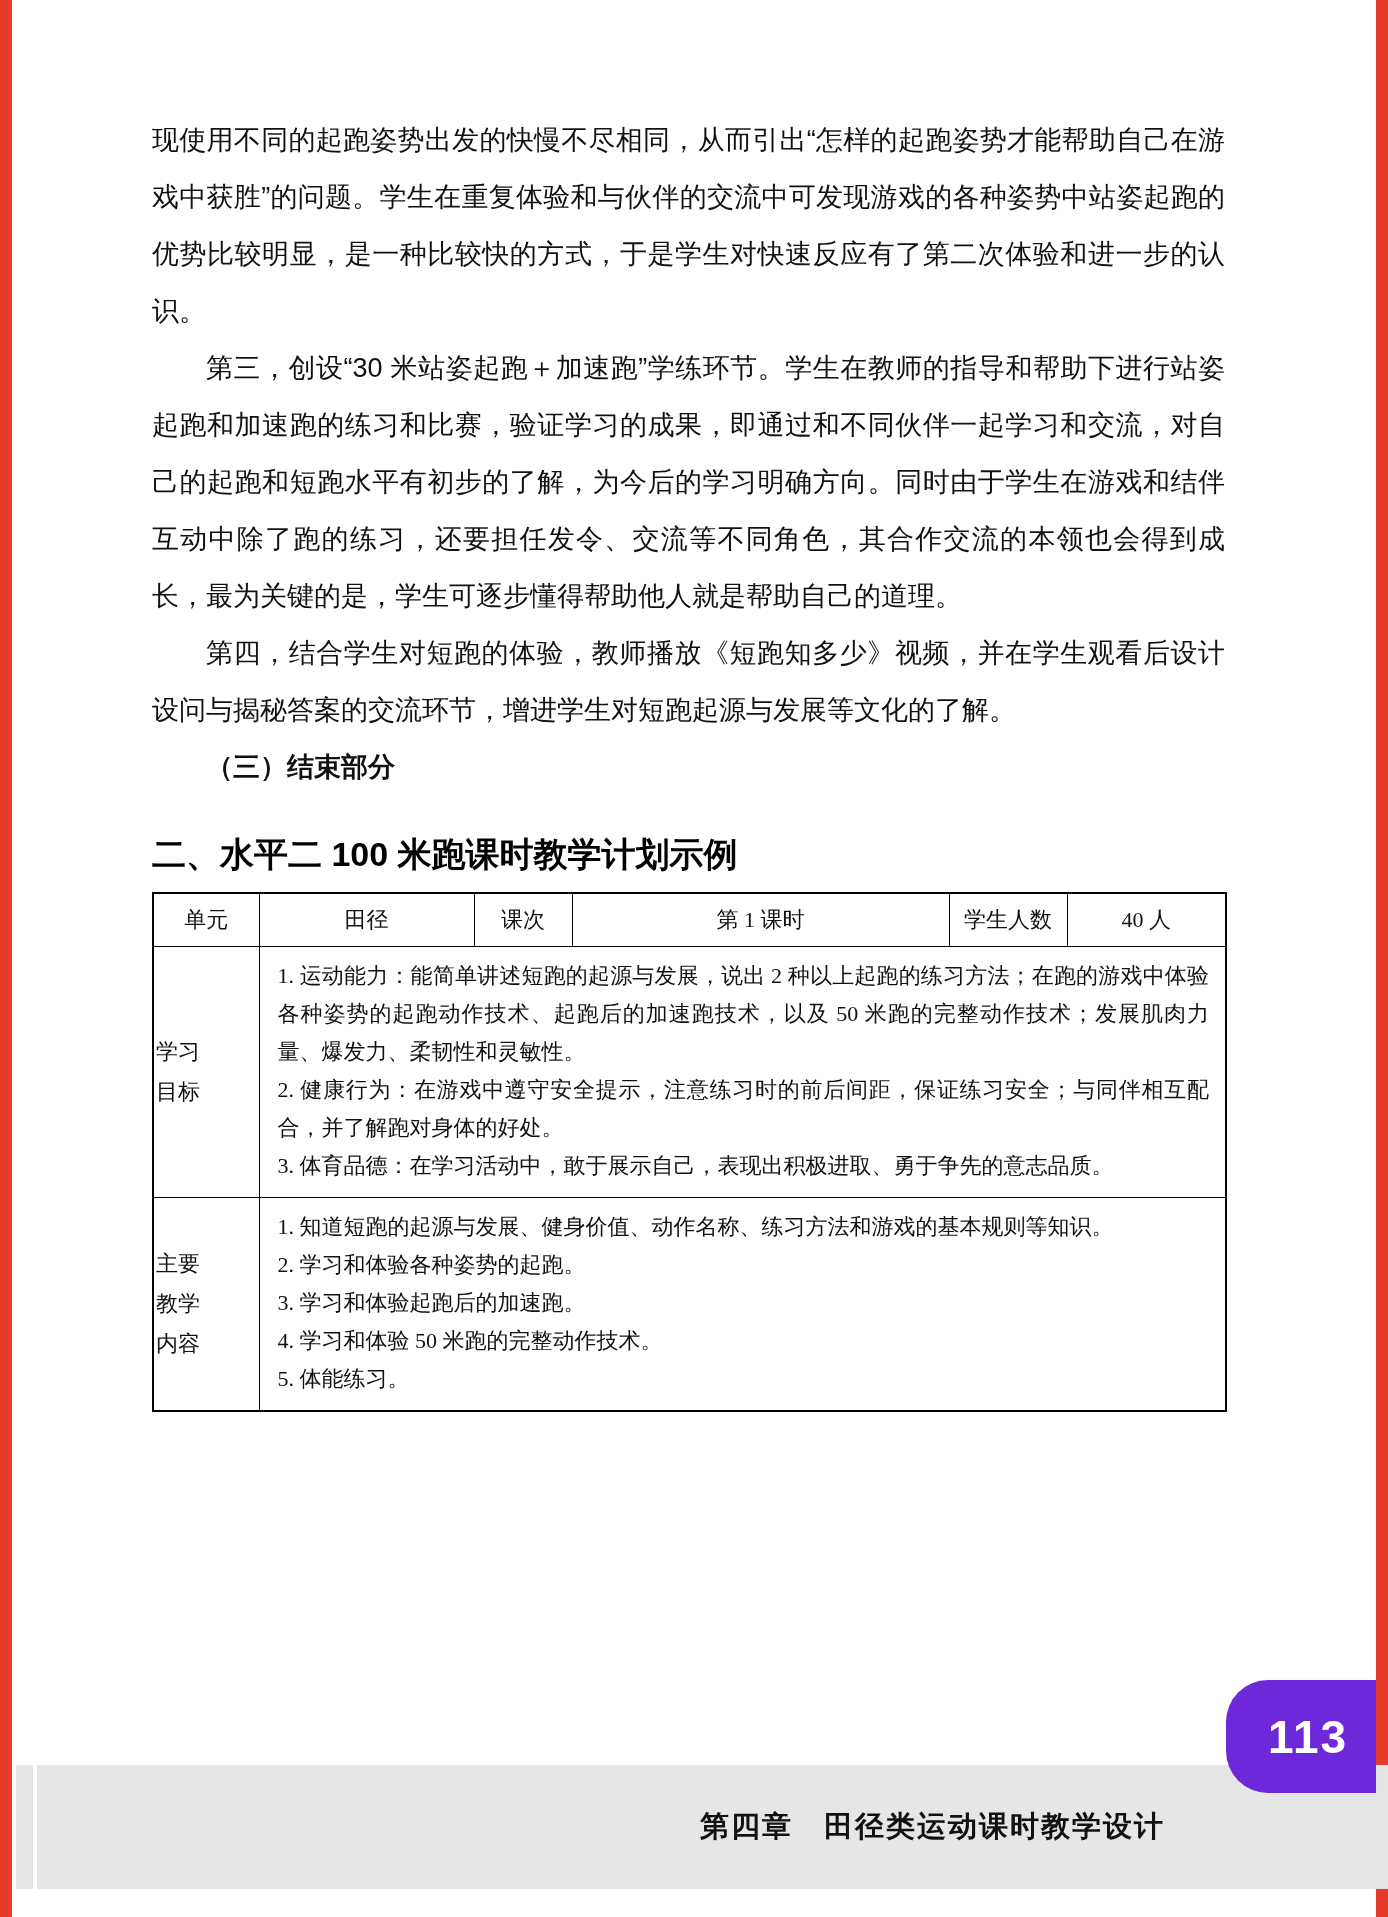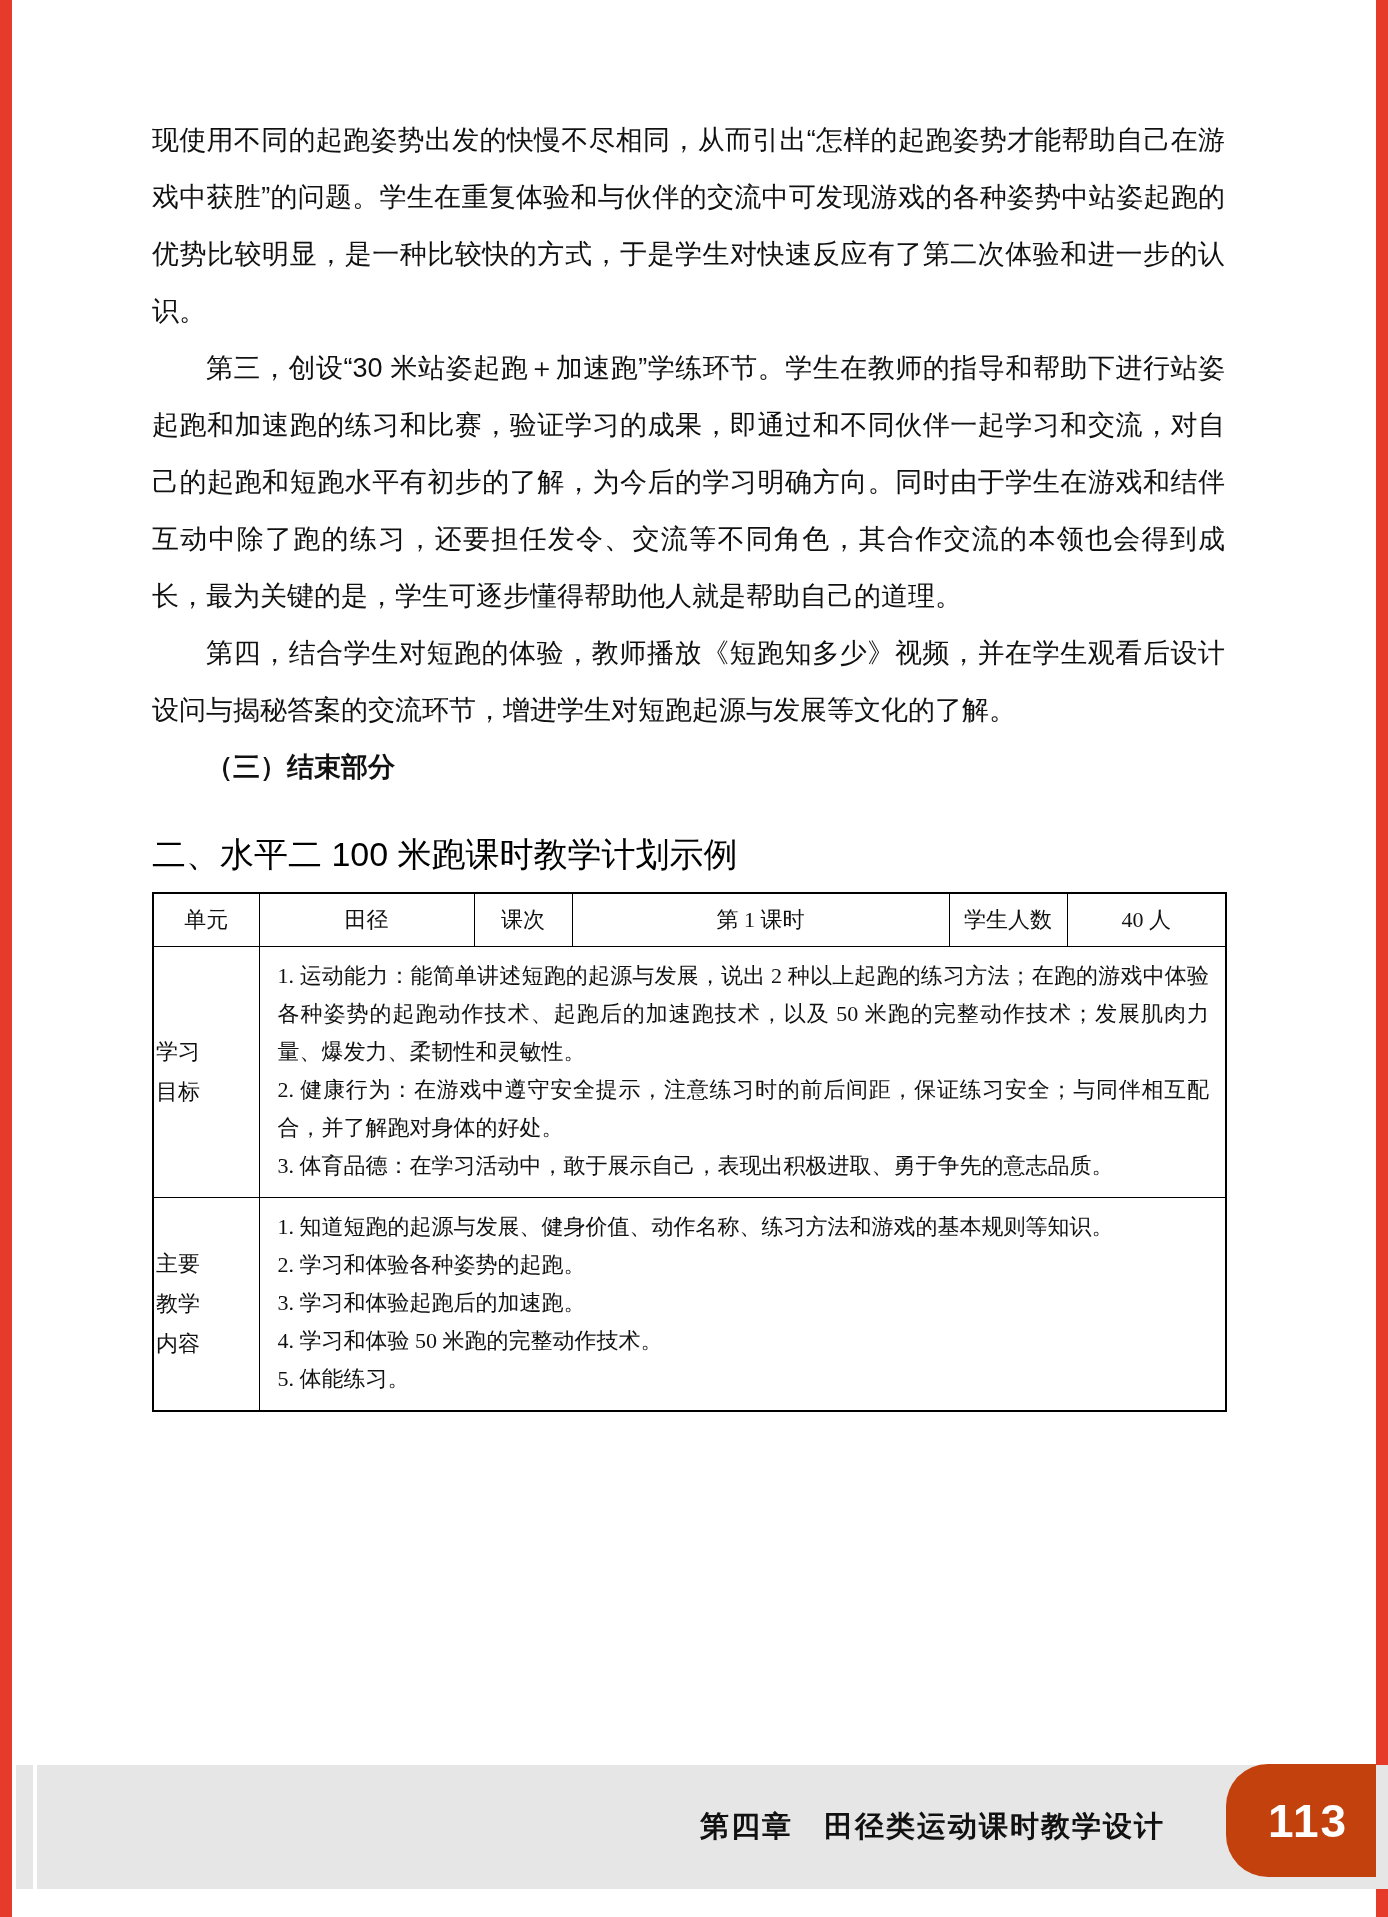--- a/index.html
+++ b/index.html
@@ -21,21 +21,21 @@
     margin:0;font-size:27px;line-height:57px;text-align:justify;
     font-family:Liberation Sans, sans-serif;
   }
   p.body.first{margin-top:112px;}
   p.body.indent{text-indent:2em;}
   h3.subhead{
     margin:0;font-size:27px;line-height:57px;font-weight:bold;text-indent:2em;
     font-family:"Liberation Sans","DejaVu Sans",sans-serif;
   }
   h2.section{
-    margin:36px 0 0 0;font-size:34px;line-height:44px;font-weight:normal;
+    margin:36px 0 0 0;font-size:34px;line-height:44px;font-weight:bold;
     font-family:"Liberation Sans","DejaVu Sans",sans-serif;color:#000;
   }
   p.caption{
     margin:70px 0 0 0;font-size:23px;line-height:30px;
     font-family:"Liberation Serif","DejaVu Serif",serif;
   }
 
   
   table.plan{
     margin-top:16px;border-collapse:collapse;width:1073px;table-layout:fixed;
@@ -70,22 +70,22 @@
     background:#e6e6e6;z-index:6;
   }
   .chapter{
     position:absolute;right:223px;top:0;height:124px;
     display:flex;align-items:center;
     font-family:"Liberation Sans","DejaVu Sans",sans-serif;
     font-weight:bold;font-size:29px;color:#111;letter-spacing:2px;
     white-space:nowrap;
   }
   .page-tab{
-    position:absolute;right:12px;top:1764px;width:150px;height:113px;
-    background:#c2410c;border-radius:42px 0 0 42px;z-index:7;
+    position:absolute;right:12px;top:1680px;width:150px;height:113px;
+    background:#6d28d9;border-radius:42px 0 0 42px;z-index:7;
     display:flex;align-items:center;justify-content:center;
   }
   .page-num{
     font-family:"Liberation Sans","DejaVu Sans",sans-serif;
     font-weight:bold;font-size:46px;color:#ffffff;letter-spacing:2px;
     padding-left:14px;
   }
 </style>
 </head>
 <body>

